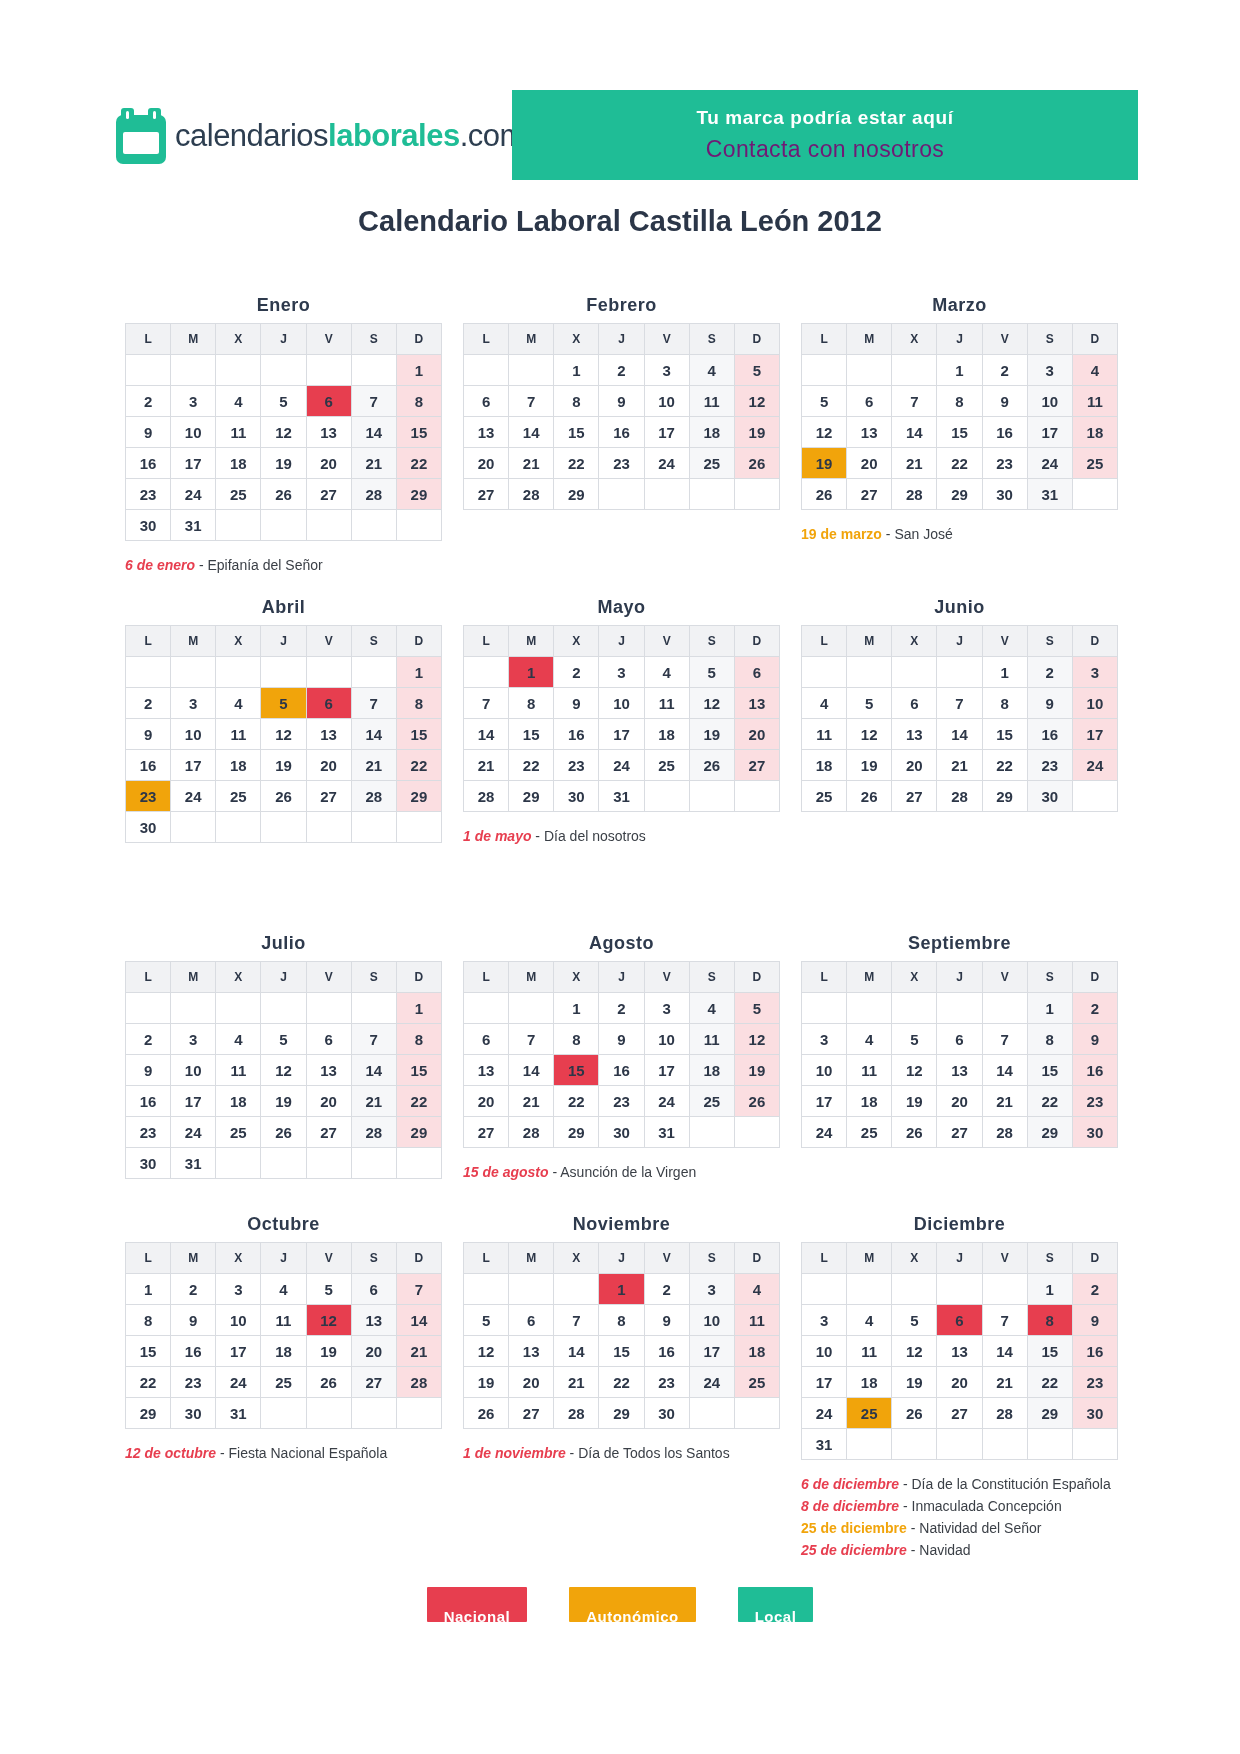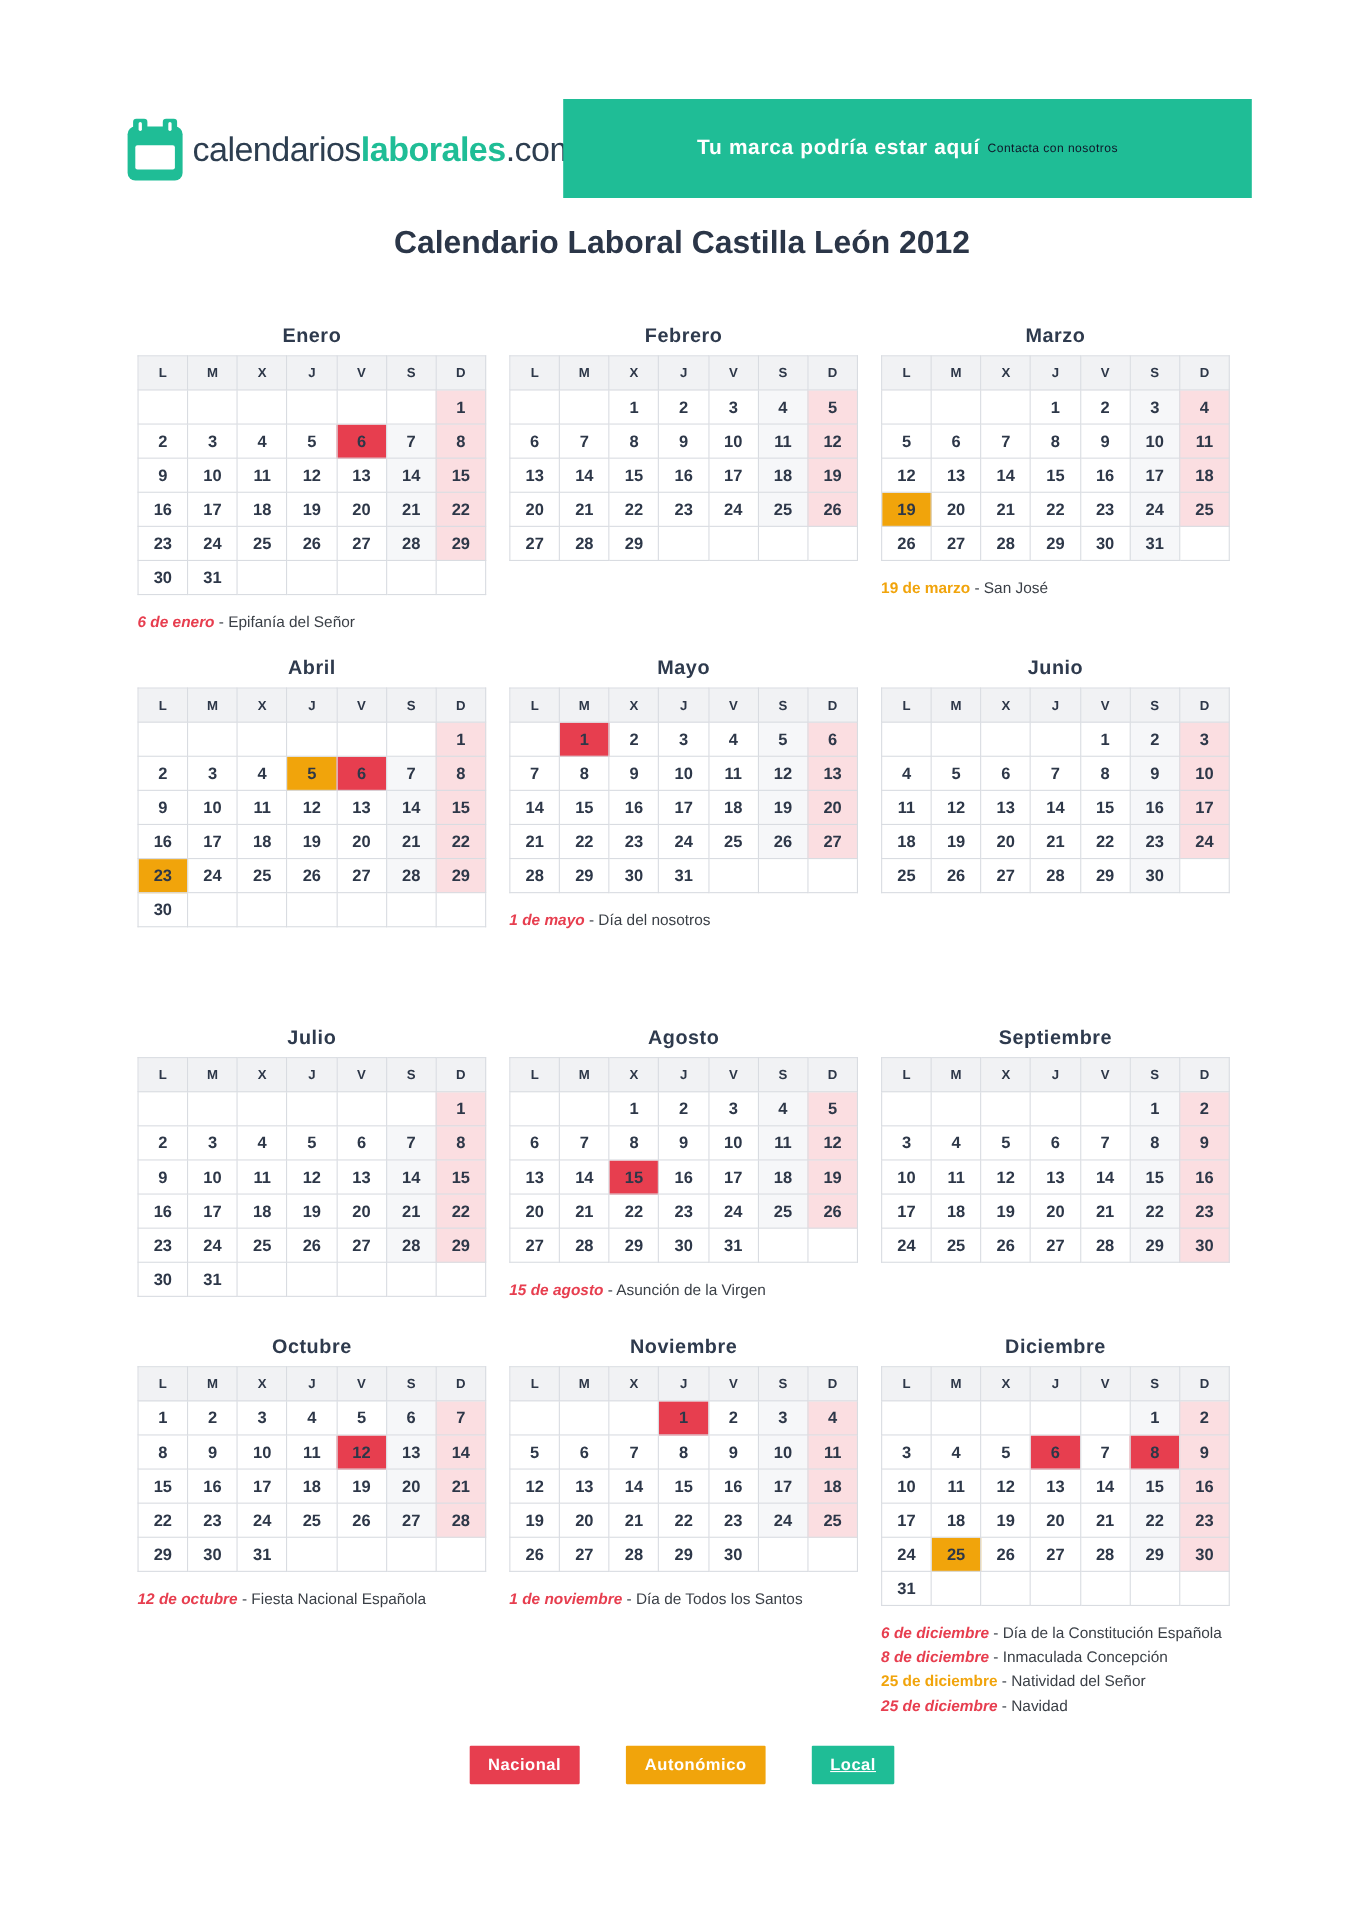--- a/index.html
+++ b/index.html
@@ -13,23 +13,23 @@
   .cal-icon{position:relative;width:50px;height:56px;}
   .cal-icon .body{position:absolute;left:0;top:7px;width:50px;height:49px;background:var(--local);border-radius:7px;}
   .cal-icon .tab{position:absolute;top:0;width:13px;height:16px;background:var(--local);border-radius:3px;}
   .cal-icon .tab.l{left:5px;} .cal-icon .tab.r{left:32px;}
   .cal-icon .hole{position:absolute;top:3px;width:3px;height:8px;background:#ffffff;border-radius:2px;}
   .cal-icon .hole.l{left:10px;} .cal-icon .hole.r{left:37px;}
   .cal-icon .page{position:absolute;left:7px;top:24px;width:36px;height:22px;background:#ffffff;border-radius:2px;}
   .logo-text{font-size:31px;letter-spacing:-0.5px;color:#2d3e50;font-weight:500;}
   .logo-text .bold{color:var(--local);font-weight:800;}
   .banner{position:absolute;left:512px;top:90px;width:626px;height:90px;background:var(--local);
-          display:flex;flex-direction:row;align-items:center;justify-content:center;gap:7px;cursor:pointer;}
+          display:flex;flex-direction:column;align-items:center;justify-content:center;gap:7px;cursor:pointer;}
   .banner .l1{color:#ffffff;font-weight:700;font-size:19px;letter-spacing:0.6px;}
-  .banner .l2{color:#0f172a;font-size:11px;letter-spacing:0.4px;}
+  .banner .l2{color:#701a75;font-size:23px;letter-spacing:0.4px;}
   .page-title{position:absolute;left:0;top:204px;width:100%;text-align:center;
               font-size:29px;line-height:34px;font-weight:700;color:#2b3648;}
   
   .months-row{position:absolute;left:125px;width:992px;display:flex;gap:21px;}
   #row-0{top:295px;} #row-1{top:597px;} #row-2{top:933px;} #row-3{top:1214px;}
   .month{width:372px;}
   .month-title{text-align:center;font-size:18px;font-weight:600;letter-spacing:0.5px;
                color:#2e3a4d;height:20px;line-height:20px;margin-bottom:8px;}
   table.cal{border-collapse:collapse;table-layout:fixed;width:317px;}
   table.cal th, table.cal td{
@@ -43,21 +43,21 @@
   td.hl{color:#ffffff;}
   td.hl-national{background:var(--national);}
   td.hl-regional{background:var(--regional);}
   .notes{margin-top:13px;}
   .note{font-size:14px;line-height:22px;color:#3a3f46;white-space:nowrap;}
   .note b{font-weight:700;}
   .note b.national{color:var(--national);font-style:italic;}
   .note b.regional{color:var(--regional);}
   
   .legend{position:absolute;top:1587px;left:0;width:100%;display:flex;justify-content:center;gap:42px;}
-  .legend .btn{height:35px;line-height:35px;padding:0 17px;color:#ffffff;font-weight:700;
+  .legend .btn{height:35px;line-height:35px;padding:12px 17px;color:#ffffff;font-weight:700;
                font-size:15px;letter-spacing:0.5px;border:none;cursor:pointer;border-radius:1px;}
   .btn.type-national{background:var(--national);}
   .btn.type-regional{background:var(--regional);}
   .btn.type-local{background:var(--local);text-decoration:underline;}
 </style>
 </head>
 <body>
 
 <div class="logo">
   <div class="cal-icon">

